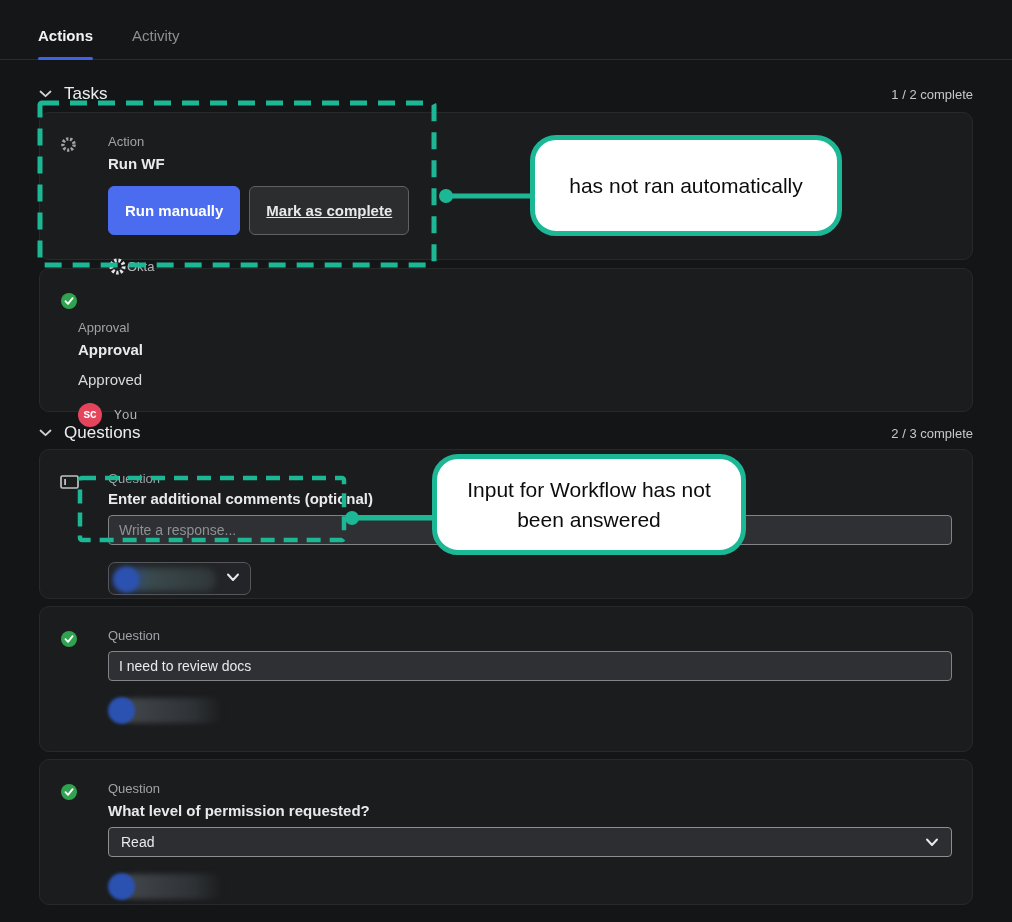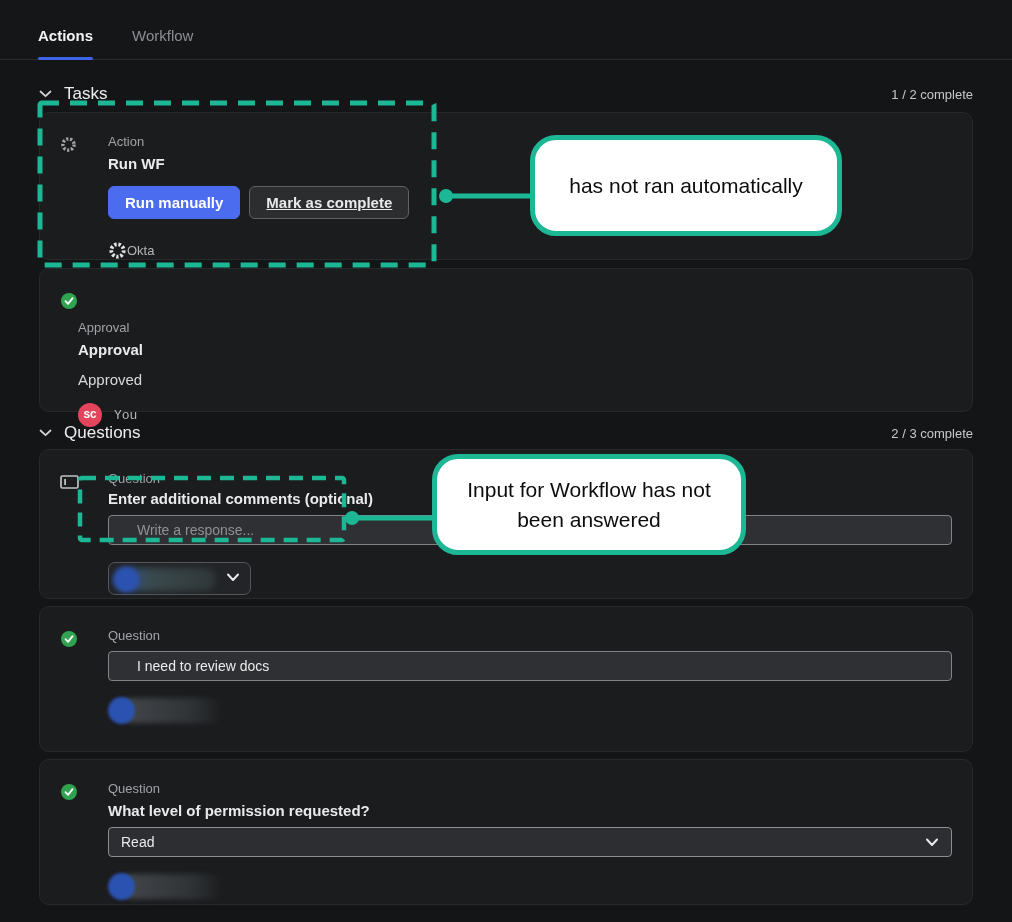--- a/index.html
+++ b/index.html
@@ -55,21 +55,21 @@
   }
   .card.first { margin-top:7px; }
   .icon-col { width:30px; flex:0 0 30px; padding-top:2px; }
   .card-body { flex:1; margin-left:18px; min-width:0; }
   .type-label { font-size:13px; color:#9fa3a7; }
   .card-title { font-size:15px; font-weight:700; color:#e9eaeb; margin-top:6px; }
 
   
   .btn-row { display:flex; gap:9px; margin-top:14px; }
   .btn {
-    height:33px; border-radius:6px; font-size:15px; font-weight:600;
+    height:49px; border-radius:6px; font-size:15px; font-weight:600;
     display:flex; align-items:center; padding:0 16px; cursor:pointer;
     font-family:"Liberation Sans", sans-serif;
   }
   .btn.primary { background:#4b6cee; color:#ffffff; border:1px solid #4b6cee; }
   .btn.secondary { background:#2c2d2f; color:#e8e9ea; border:1px solid #606163;text-decoration:underline; }
   .app-row { display:flex; align-items:center; margin-top:22px; }
   .app-name { font-size:13px; color:#b3b6b9; }
 
   
   .status-text { font-size:15px; color:#d7d9db; margin-top:13px; }
@@ -78,21 +78,21 @@
     width:24px; height:24px; border-radius:50%;
     background:#e5455c; color:#fff; font-size:11px; font-weight:700;
     display:flex; align-items:center; justify-content:center;
   }
   .assignee { font-size:13px; color:#b3b6b9; }
 
   
   .text-input {
     margin-top:8px; width:100%; height:30px;
     background:#2f3033; border:1px solid #818386; border-radius:4px;
-    color:#e9eaeb; font-size:14px; padding:0 28px;
+    color:#e9eaeb; font-size:14px; padding:0 10px;
     font-family:"Liberation Sans", sans-serif;
     outline:none;
   }
   .text-input::placeholder { color:#8e9195; }
   .select-box {
     margin-top:8px; width:100%; height:30px;
     background:#2d2e31; border:1px solid #8c8e90; border-radius:4px;
     display:flex; align-items:center; justify-content:space-between;
     padding:0 12px; font-size:14px; color:#e9eaeb; cursor:pointer;
   }
@@ -140,21 +140,21 @@
 </style>
 </head>
 <body>
 
 <div class="topbar">
   <div class="tab active">
     <span>Actions</span>
     <span class="underline"></span>
   </div>
   <div class="tab inactive">
-    <span>Workflow</span>
+    <span>Activity</span>
   </div>
 </div>
 
 <div class="content">
 
   <div class="section-header">
     <div class="section-left">
       <span class="chev-btn">
         <svg width="13" height="8" viewBox="0 0 13 8">
           <path d="M1.5 1.5 L6.5 6.2 L11.5 1.5" fill="none" stroke="#cfd2d4" stroke-width="1.8" stroke-linecap="round" stroke-linejoin="round"></path>

